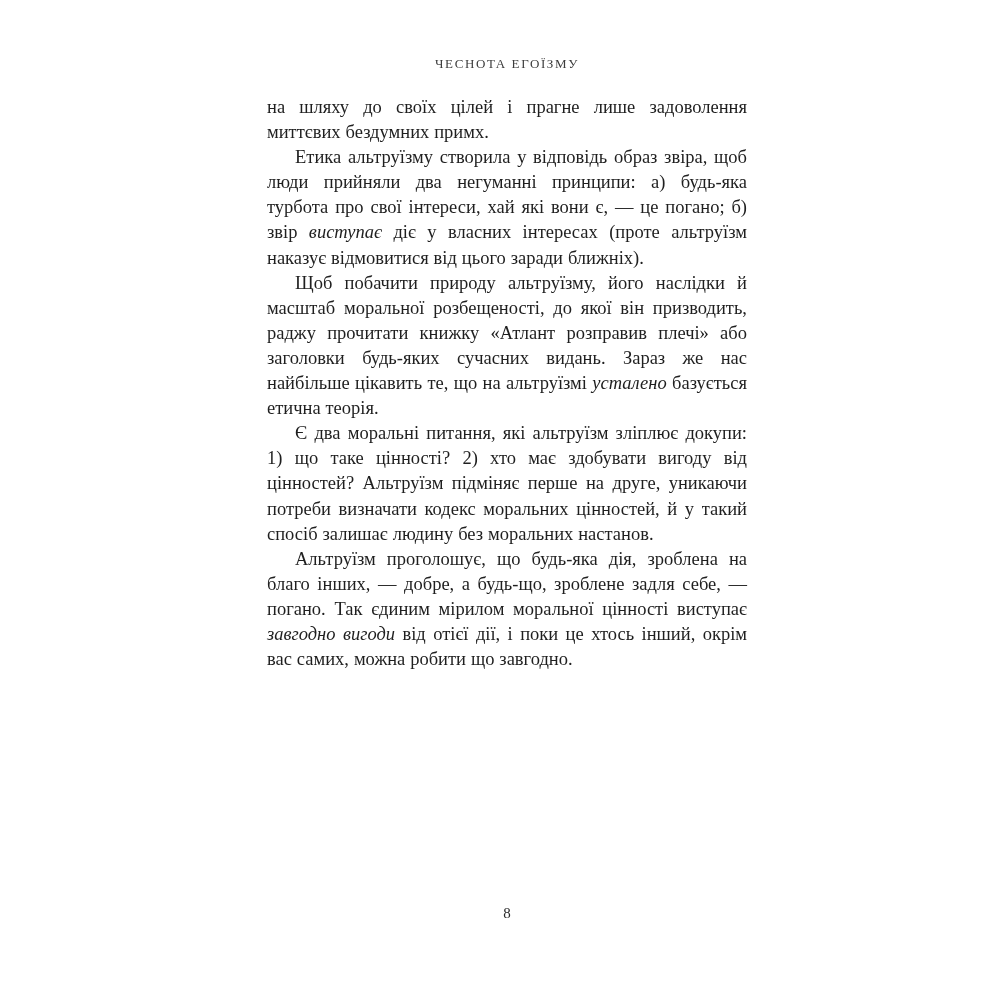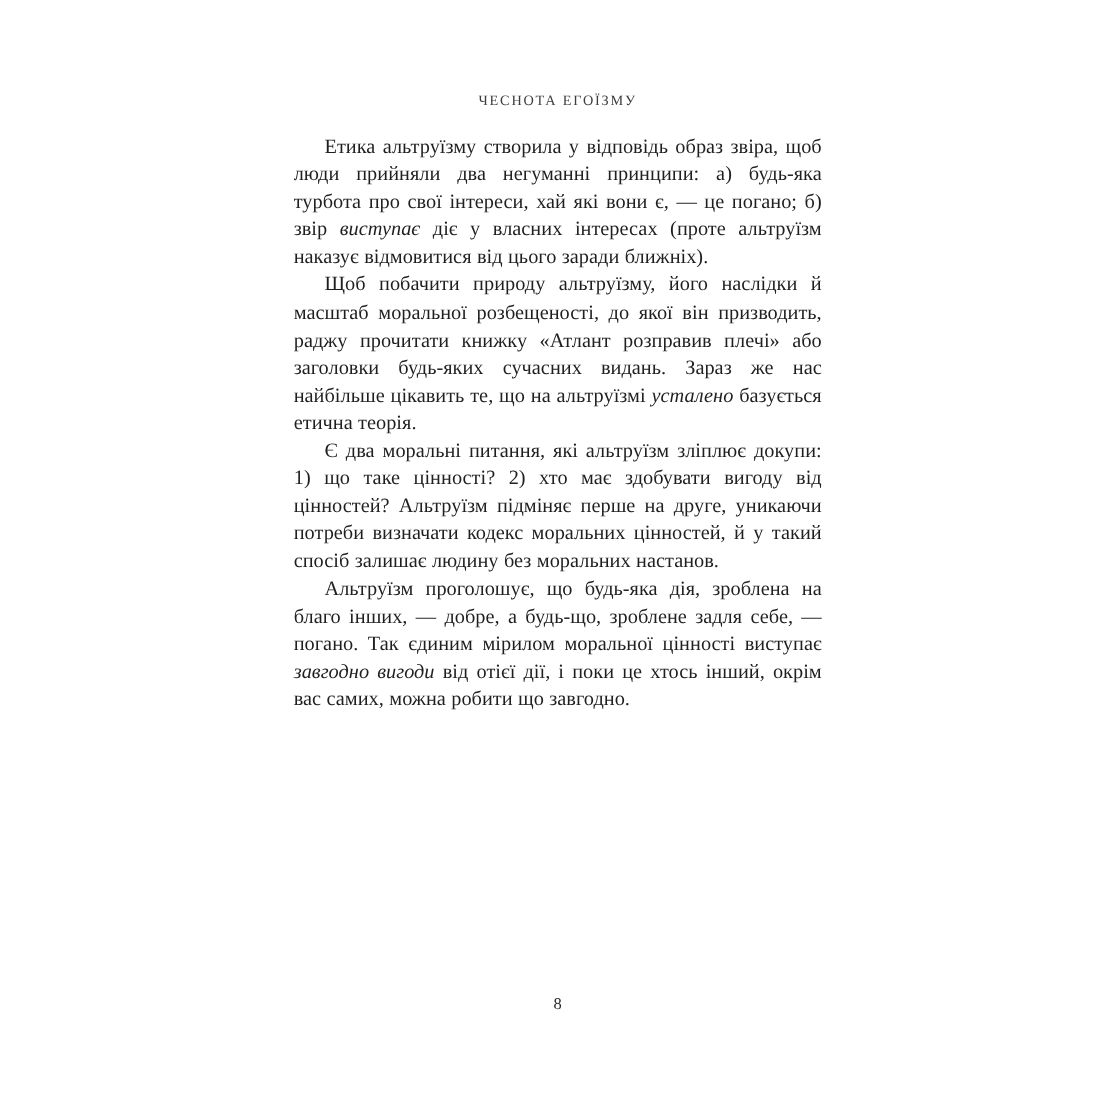--- a/index.html
+++ b/index.html
@@ -23,21 +23,20 @@
     width: 480px;
   }
   .running-header {
     text-align: center;
     font-size: 13px;
     letter-spacing: 1.6px;
     color: #3c3c3c;
     text-transform: uppercase;
     margin-bottom: 23px;
     font-family: "Liberation Serif", "DejaVu Serif", serif;
-    margin-top: 27px;
   }
   .body-text p.para {
     margin: 0;
     font-size: 18.5px;
     line-height: 25.1px;
     text-align: justify;
     hyphens: auto;
     -webkit-hyphens: auto;
     word-spacing: 0.3px;
   }
@@ -57,20 +56,21 @@
     color: #2a2a2a;
   }
 </style>
 </head>
 <body>
 
 <div class="page">
   <div class="column">
     <div class="running-header">ЧЕСНОТА ЕГОЇЗМУ</div>
     <div class="body-text">
+        <p class="para"><span>на шляху до своїх цілей і прагне лише задоволення миттєвих бездумних примх.</span></p>
         <p class="para indent"><span>Етика альтруїзму створила у відповідь образ звіра, щоб люди прийняли два негуманні принципи: а) будь-яка турбота про свої інтереси, хай які вони є, — це погано; б) звір </span><em>виступає</em><span> діє у власних інтересах (проте альтруїзм наказує відмовитися від цього заради ближніх).</span></p>
         <p class="para indent"><span>Щоб побачити природу альтруїзму, його наслідки й масштаб моральної розбещеності, до якої він призводить, раджу прочитати книжку «Атлант розправив плечі» або заголовки будь-яких сучасних видань. Зараз же нас найбільше цікавить те, що на альтруїзмі </span><em>усталено</em><span> базується етична теорія.</span></p>
         <p class="para indent"><span>Є два моральні питання, які альтруїзм зліплює докупи: 1) що таке цінності? 2) хто має здобувати вигоду від цінностей? Альтруїзм підміняє перше на друге, уникаючи потреби визначати кодекс моральних цінностей, й у такий спосіб залишає людину без моральних настанов.</span></p>
         <p class="para indent"><span>Альтруїзм проголошує, що будь-яка дія, зроблена на благо інших, — добре, а будь-що, зроблене задля себе, — погано. Так єдиним мірилом моральної цінності виступає </span><em>завгодно вигоди</em><span> від отієї дії, і поки це хтось інший, окрім вас самих, можна робити що завгодно.</span></p>
       </div>
   </div>
   <div class="page-number">8</div>
 </div>
 
 </body></html>

